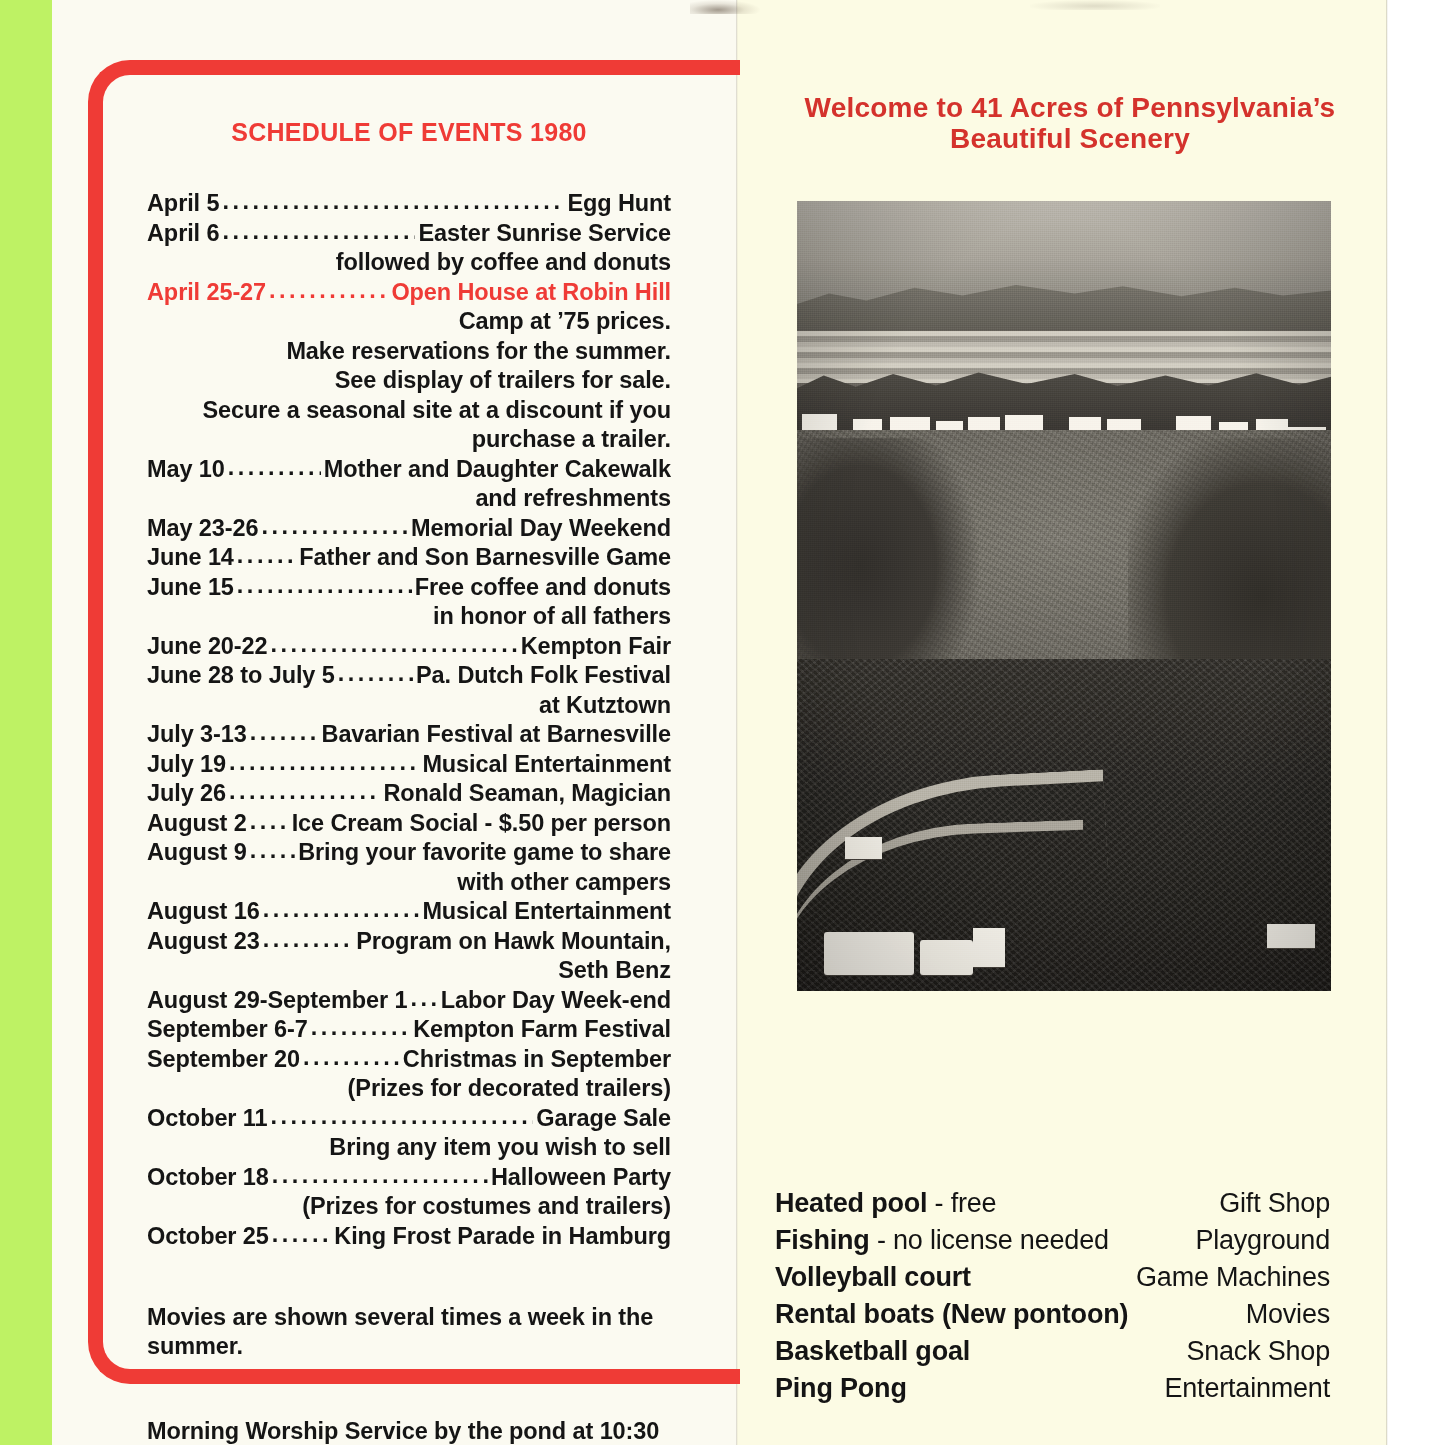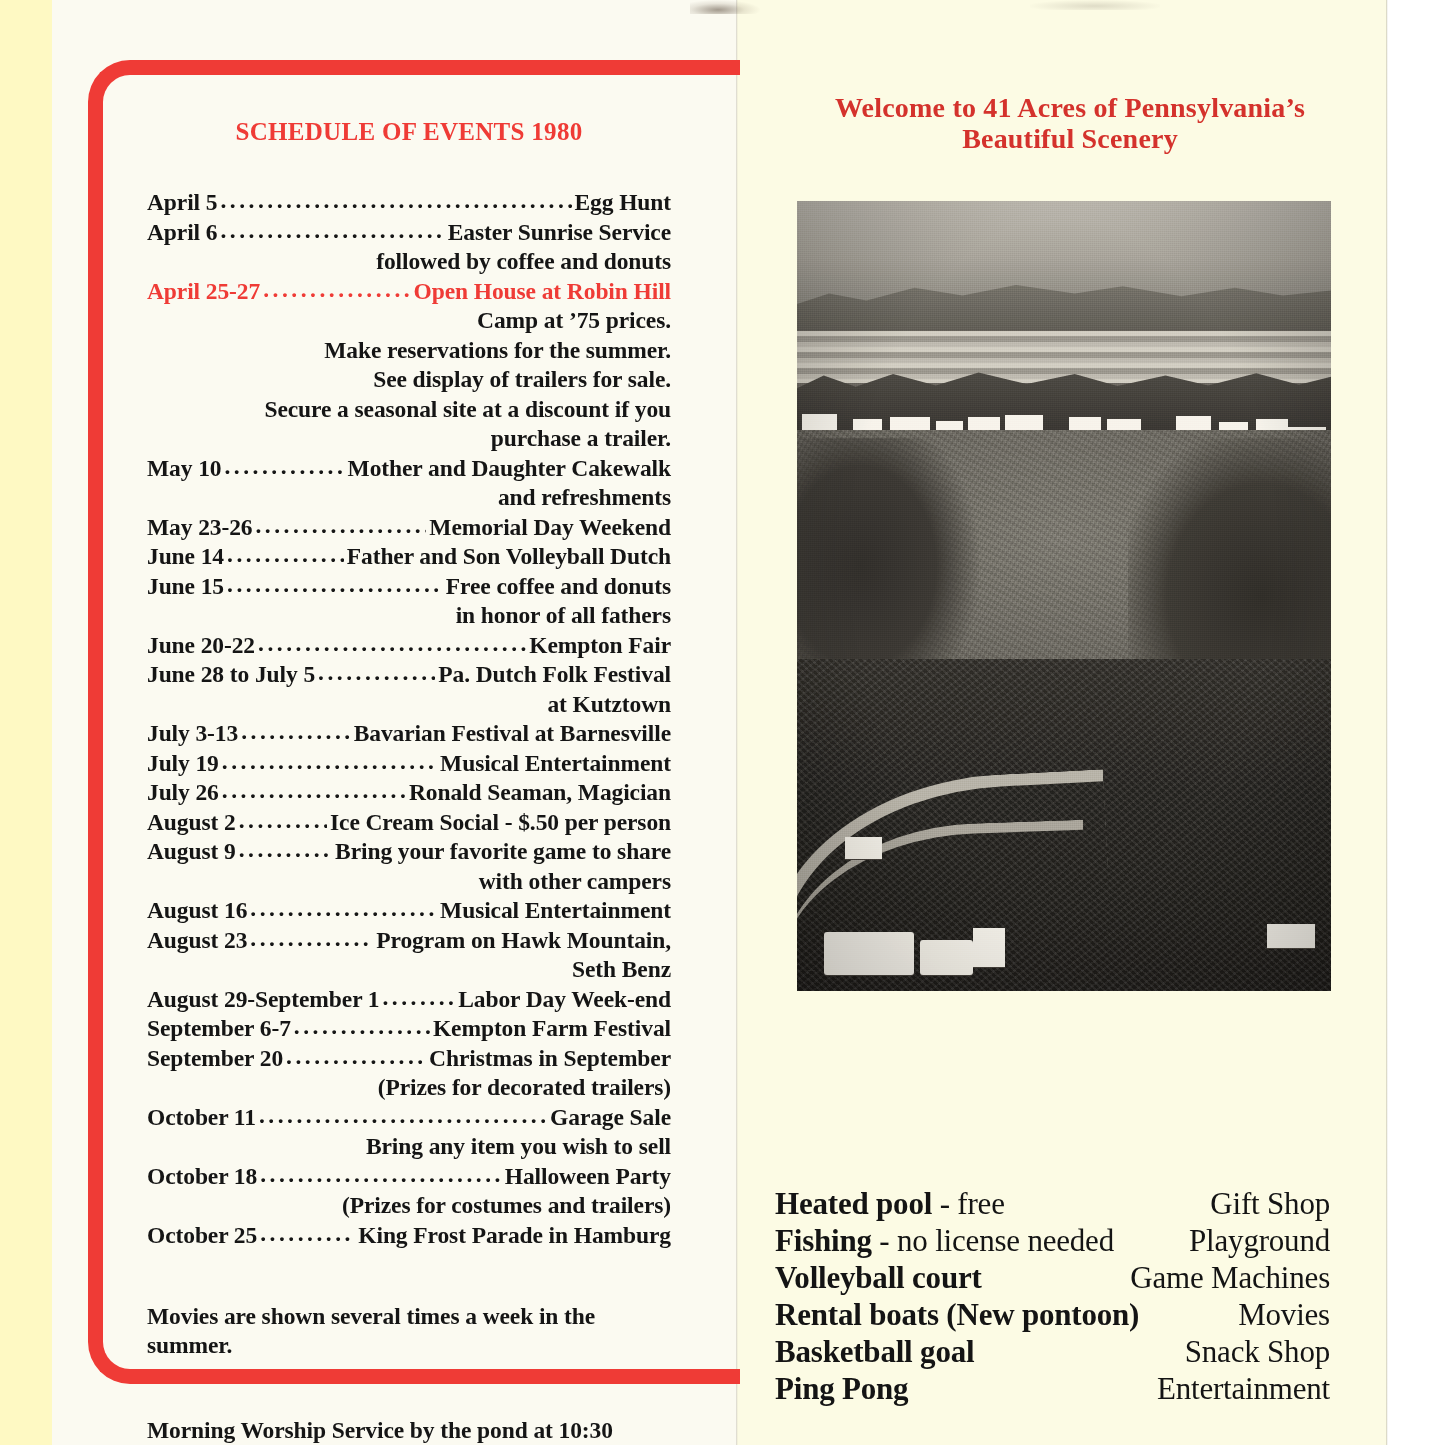--- a/index.html
+++ b/index.html
@@ -8,22 +8,21 @@
     width:1445px;height:1445px;
     background:#ffffff;
     font-family:"Liberation Sans","DejaVu Sans",sans-serif;
     overflow:hidden;
     position:relative;
   }
 
   
   #scan{
     position:absolute;left:0;top:0;width:1445px;height:1445px;
-    background:#fef9c3;
-    font-family:Liberation Serif, serif;
+    background:#bef264;
   }
 
   
   .panel-left{
     position:absolute;left:52px;top:0;width:685px;height:1445px;
     background:#fbfaf1;
     box-shadow: 1px 0 0 rgba(150,145,130,.35);
   }
   
   .panel-right{
@@ -231,21 +230,21 @@
     font-weight:bold;
     font-size:25px;
     text-align:center;
     letter-spacing:.2px;
   }
   .rec-table{
     position:absolute;left:775px;top:1185px;width:555px;
   }
   .rec-row{
     display:flex;justify-content:space-between;align-items:baseline;
-    font-size:31px;
+    font-size:27px;
     font-weight:bold;
     color:#141414;
     line-height:37px;
     letter-spacing:-0.2px;
     white-space:nowrap;
   }
   .rec-left{text-align:left;}
   .rec-right{text-align:right;}
   .rec-left .lite{font-weight:normal;}
   .rec-left .heavy{font-weight:bold;}
@@ -309,21 +308,21 @@
           <div class="sched-row">
             <span class="date">May 23-26</span>
             <span class="leader">................................................................................</span>
             <span class="event">Memorial Day Weekend</span>
           </div>
         </li>
         <li>
           <div class="sched-row">
             <span class="date">June 14</span>
             <span class="leader">................................................................................</span>
-            <span class="event">Father and Son Volleyball Dutch</span>
+            <span class="event">Father and Son Barnesville Game</span>
           </div>
         </li>
         <li>
           <div class="sched-row">
             <span class="date">June 15</span>
             <span class="leader">................................................................................</span>
             <span class="event">Free coffee and donuts</span>
           </div>
           <div class="cont">in honor of all fathers</div>
         </li>

